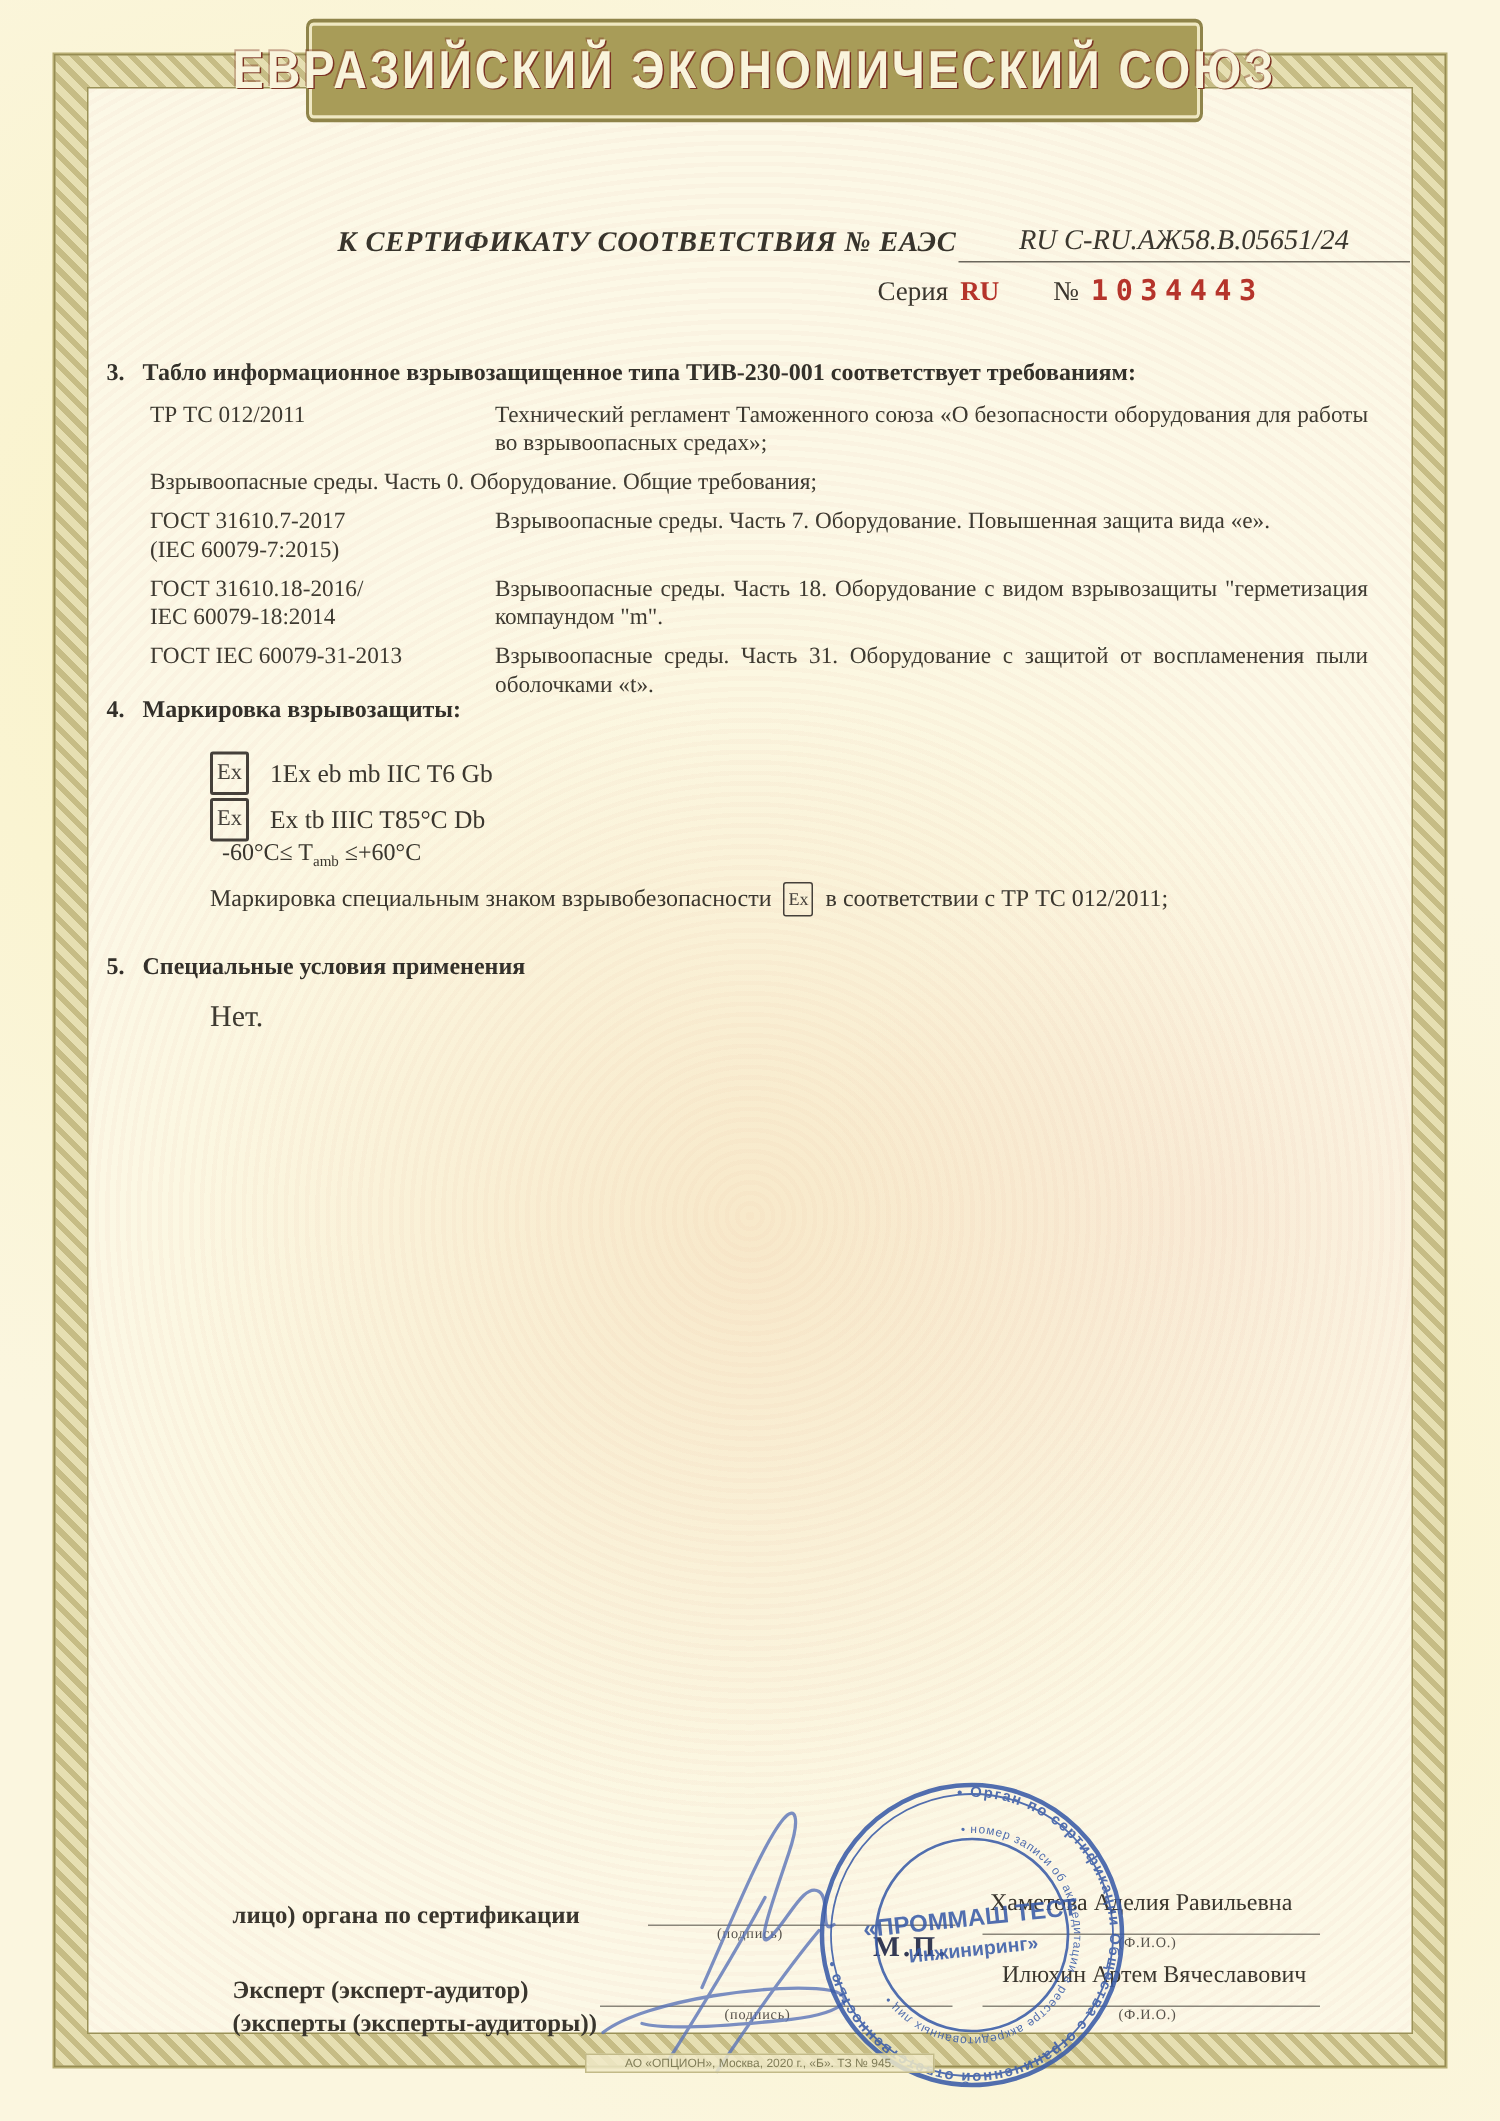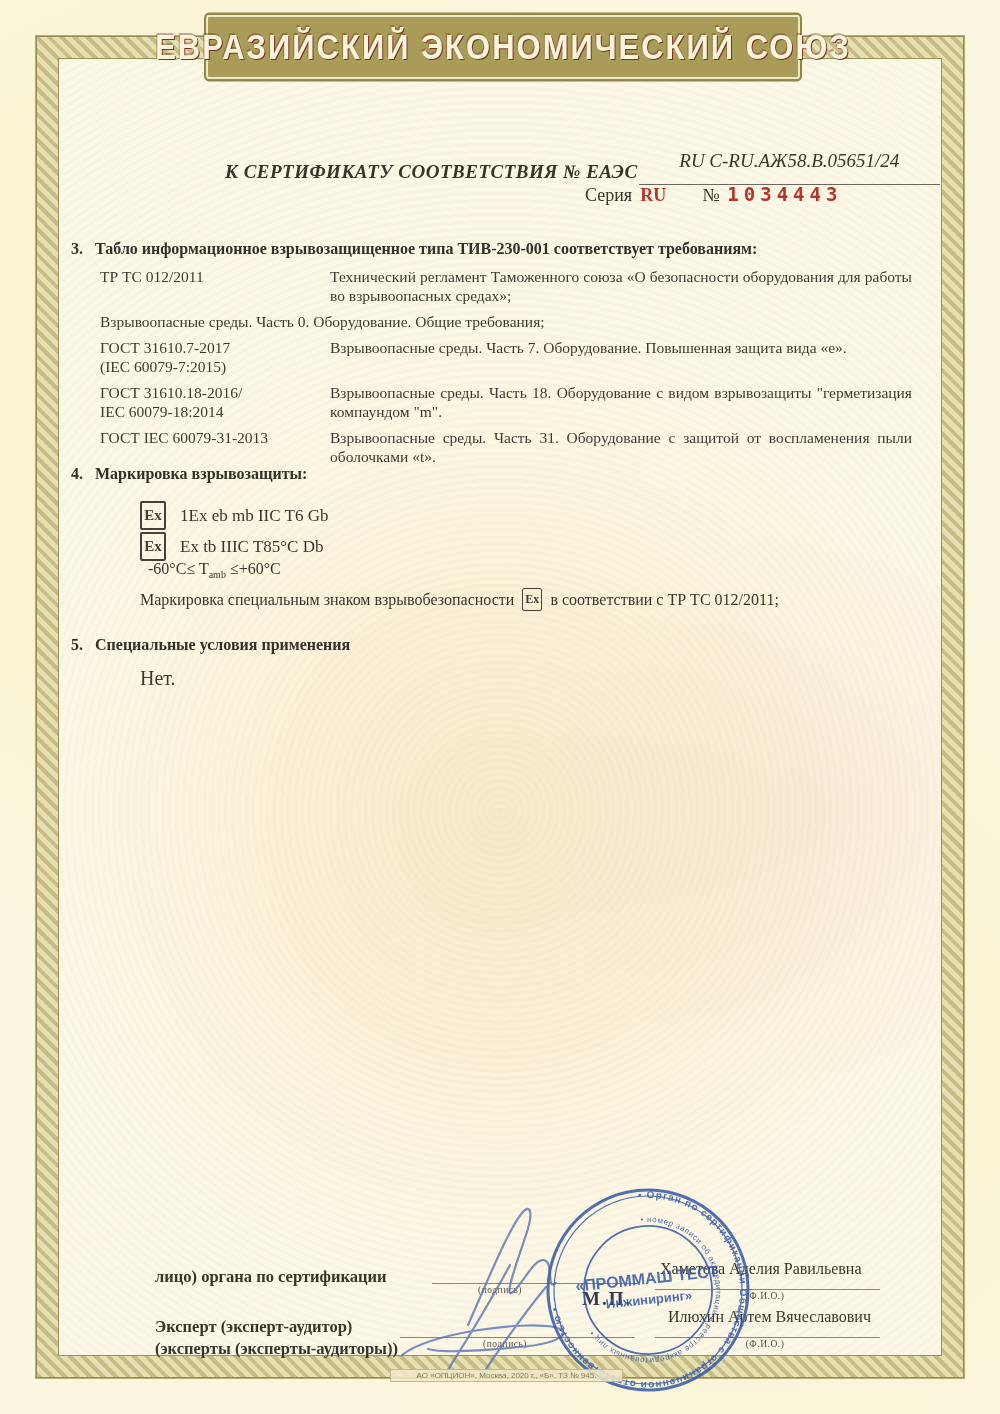--- a/index.html
+++ b/index.html
@@ -46,41 +46,41 @@
   .doc-title{
     left:0; top:101px; width:1000px; text-align:center;
     font-size:31px; font-weight:bold; letter-spacing:4px; color:#38342c;
   }
   .subtitle-row{
     left:225px; top:150px; width:715px; display:flex; align-items:flex-end; gap:1px;font-style:italic;
   }
   .subtitle{font-size:19px; font-weight:bold; letter-spacing:.5px; white-space:nowrap; color:#38342c;}
   .certno{
     flex:1; font-size:19px; white-space:nowrap; text-align:center;
-    border-bottom:1.5px solid #6b675c; padding-bottom:12px; margin-bottom:-2px; color:#3a362e;
+    border-bottom:1.5px solid #6b675c; padding-bottom:2px; margin-bottom:-2px; color:#3a362e;
   }
   .series-row{
     left:585px; top:183px; font-size:18px; color:#3a362e; display:flex; gap:8px; align-items:baseline;
   }
   .series-val{font-weight:bold; color:var(--accent-red,#b5342b); margin-right:28px;}
   .serial{
     font-family:"DejaVu Sans Mono", monospace; font-weight:bold; letter-spacing:5px;
     color:var(--accent-red,#c04034); font-size:19px;
   }
   .sec-head{display:flex; gap:12px; font-weight:bold; font-size:16px; color:#33302a;}
   .sec-head .num{width:22px; text-align:right;}
   .req-table{left:100px; top:267px; width:812px; display:flex; flex-direction:column; gap:7px;}
   .req-row{display:flex; align-items:flex-start;}
   .req-term{width:230px; flex:none; font-size:15.5px; line-height:19px; white-space:nowrap;}
   .req-def{flex:1; font-size:15.5px; line-height:19px; text-align:justify;}
   .ex-box{
     display:inline-flex; width:22px; height:25px; flex:none;
     border:2px solid #45403a; border-radius:2px;
     align-items:center; justify-content:center;
-    font-weight:bold; font-size:15px; color:#45403a;
+    font-weight:normal; font-size:15px; color:#45403a;
   }
   .mark-row{display:flex; align-items:center; gap:14px; font-size:17px; color:#3a362e;}
   .temp-line{font-size:16px; color:#3a362e;}
   .note-row{display:flex; align-items:center; gap:8px; font-size:16px; color:#3a362e;}
   .note-row .ex-box{width:18px; height:21px; font-size:12px; border-width:1.5px;}
   sub{font-size:10px;}
   .footer-label{font-size:16.5px; font-weight:bold; line-height:22px; color:#39352d;}
   .sig-line{border-bottom:1px solid #8a867a; height:1px;}
   .caption{font-size:9.5px; color:#55514a; text-align:center; letter-spacing:.5px;}
   .fio-name{font-size:16px; color:#3a362e; white-space:nowrap;}

